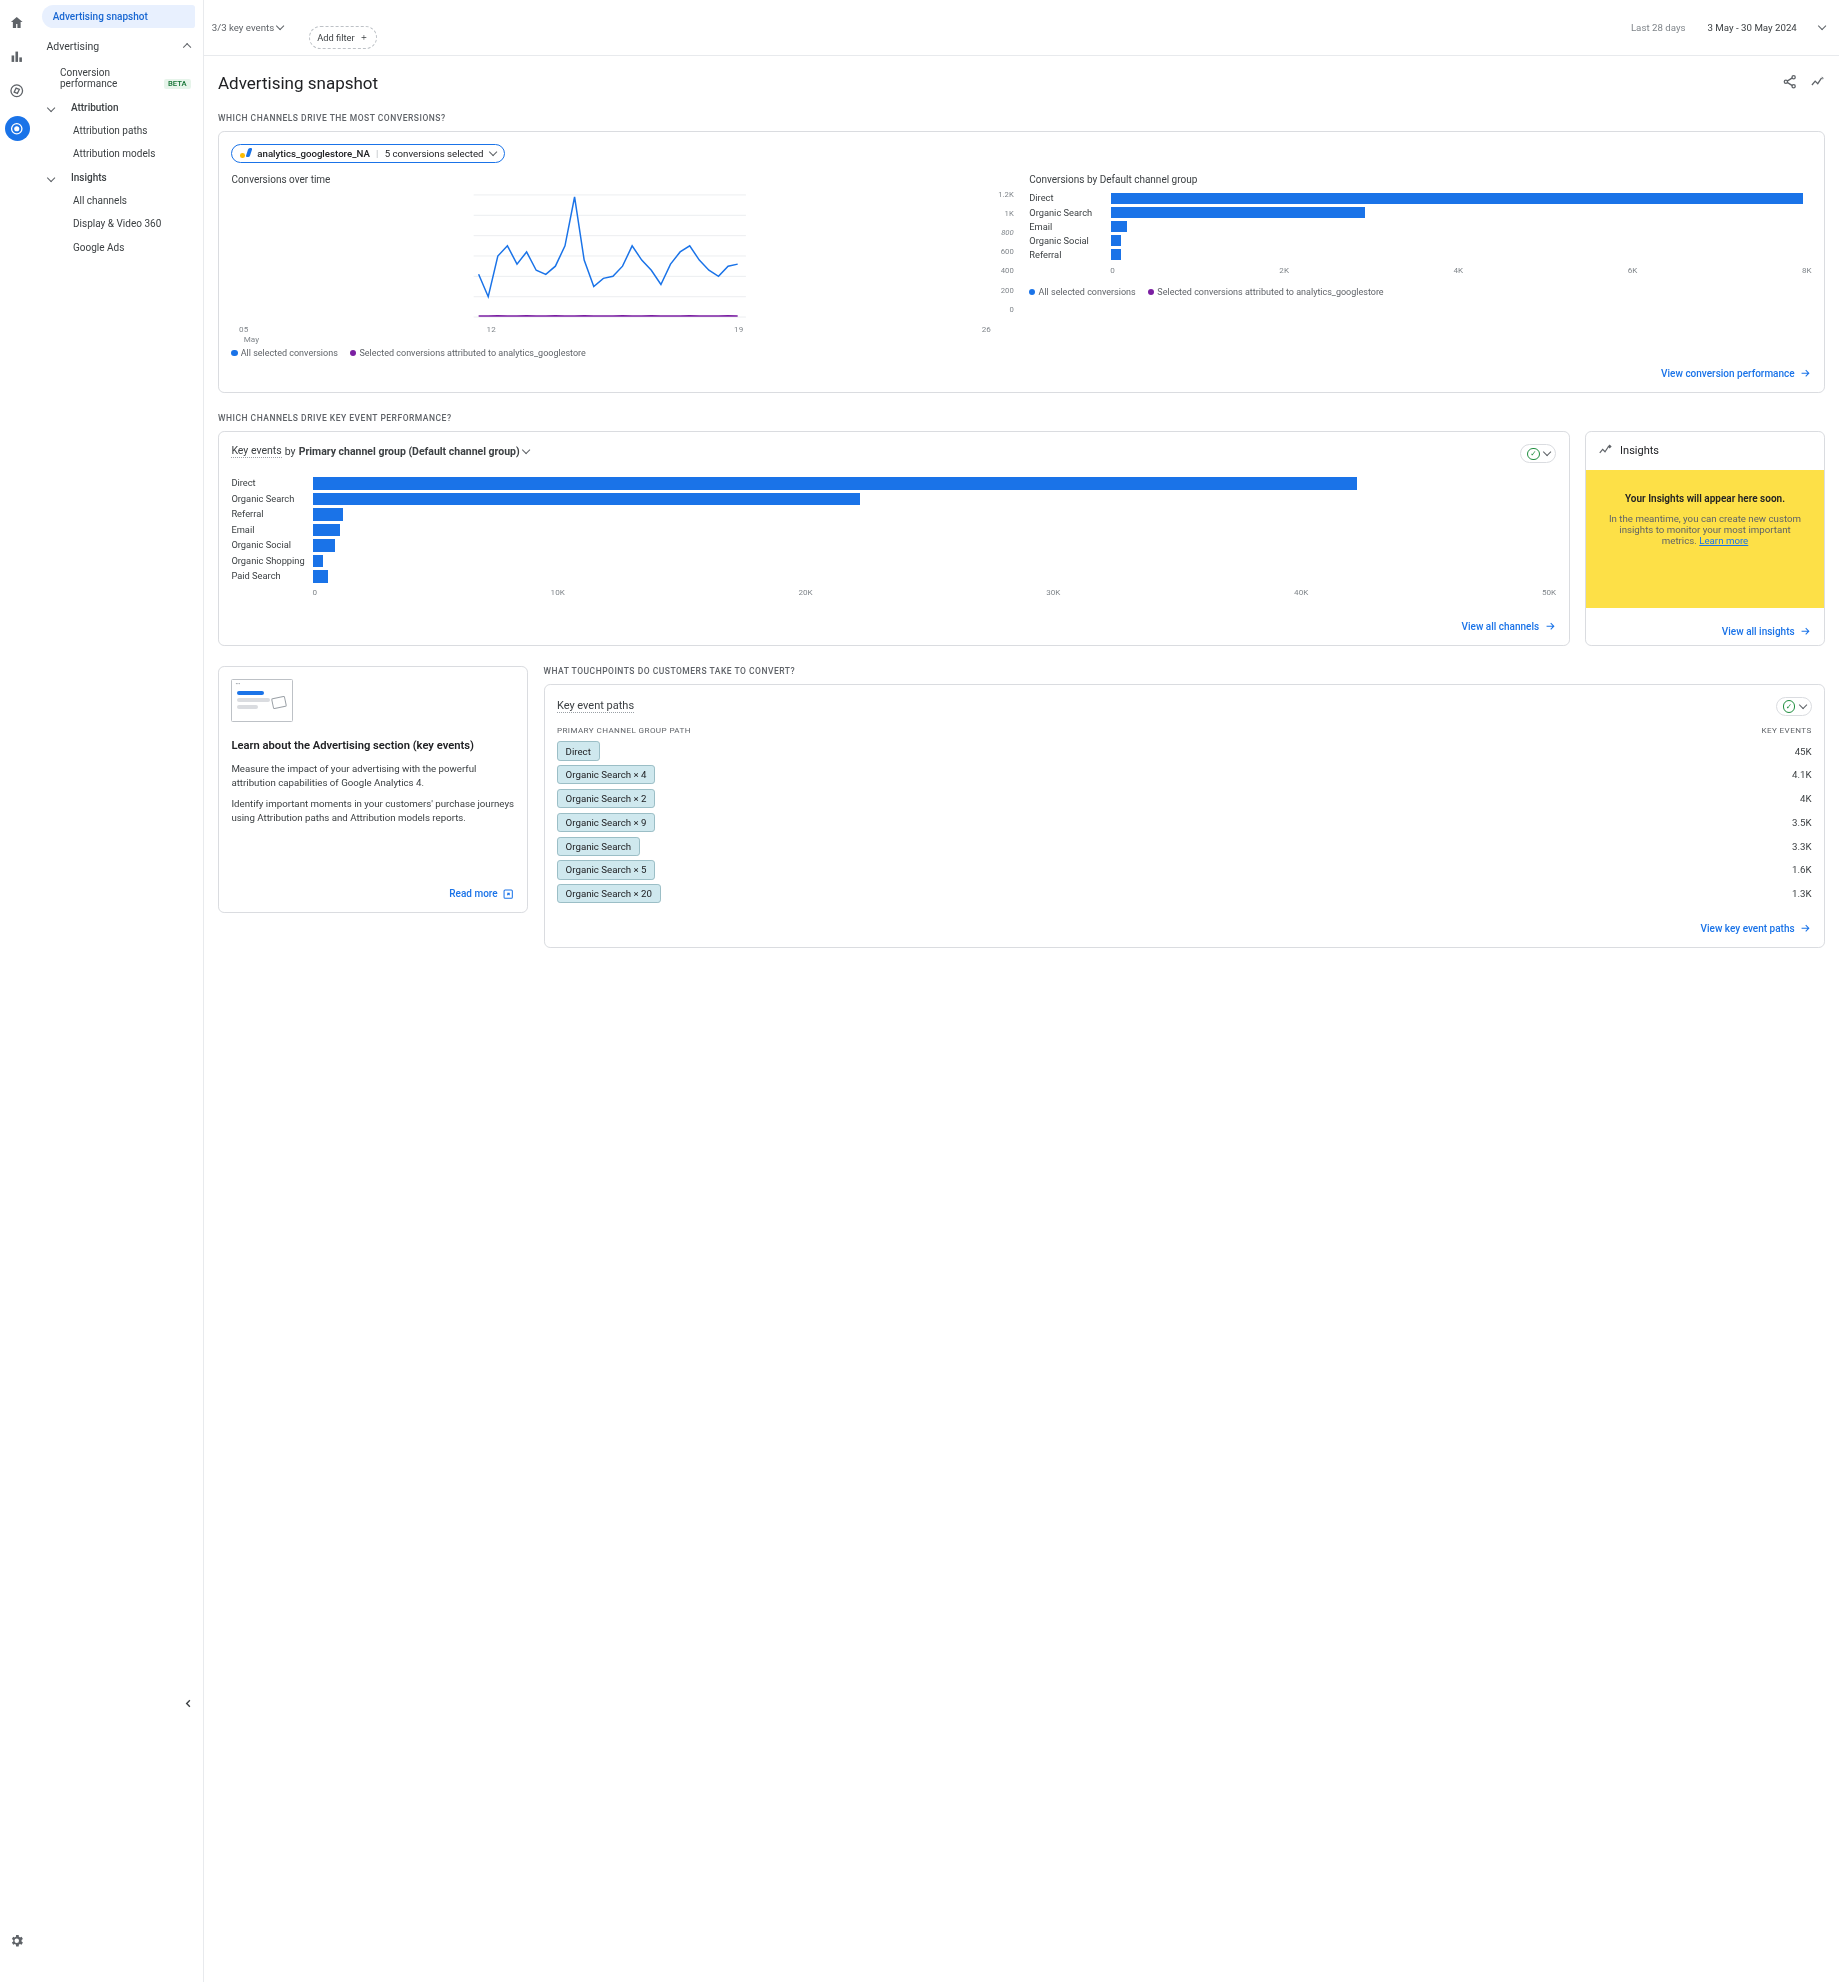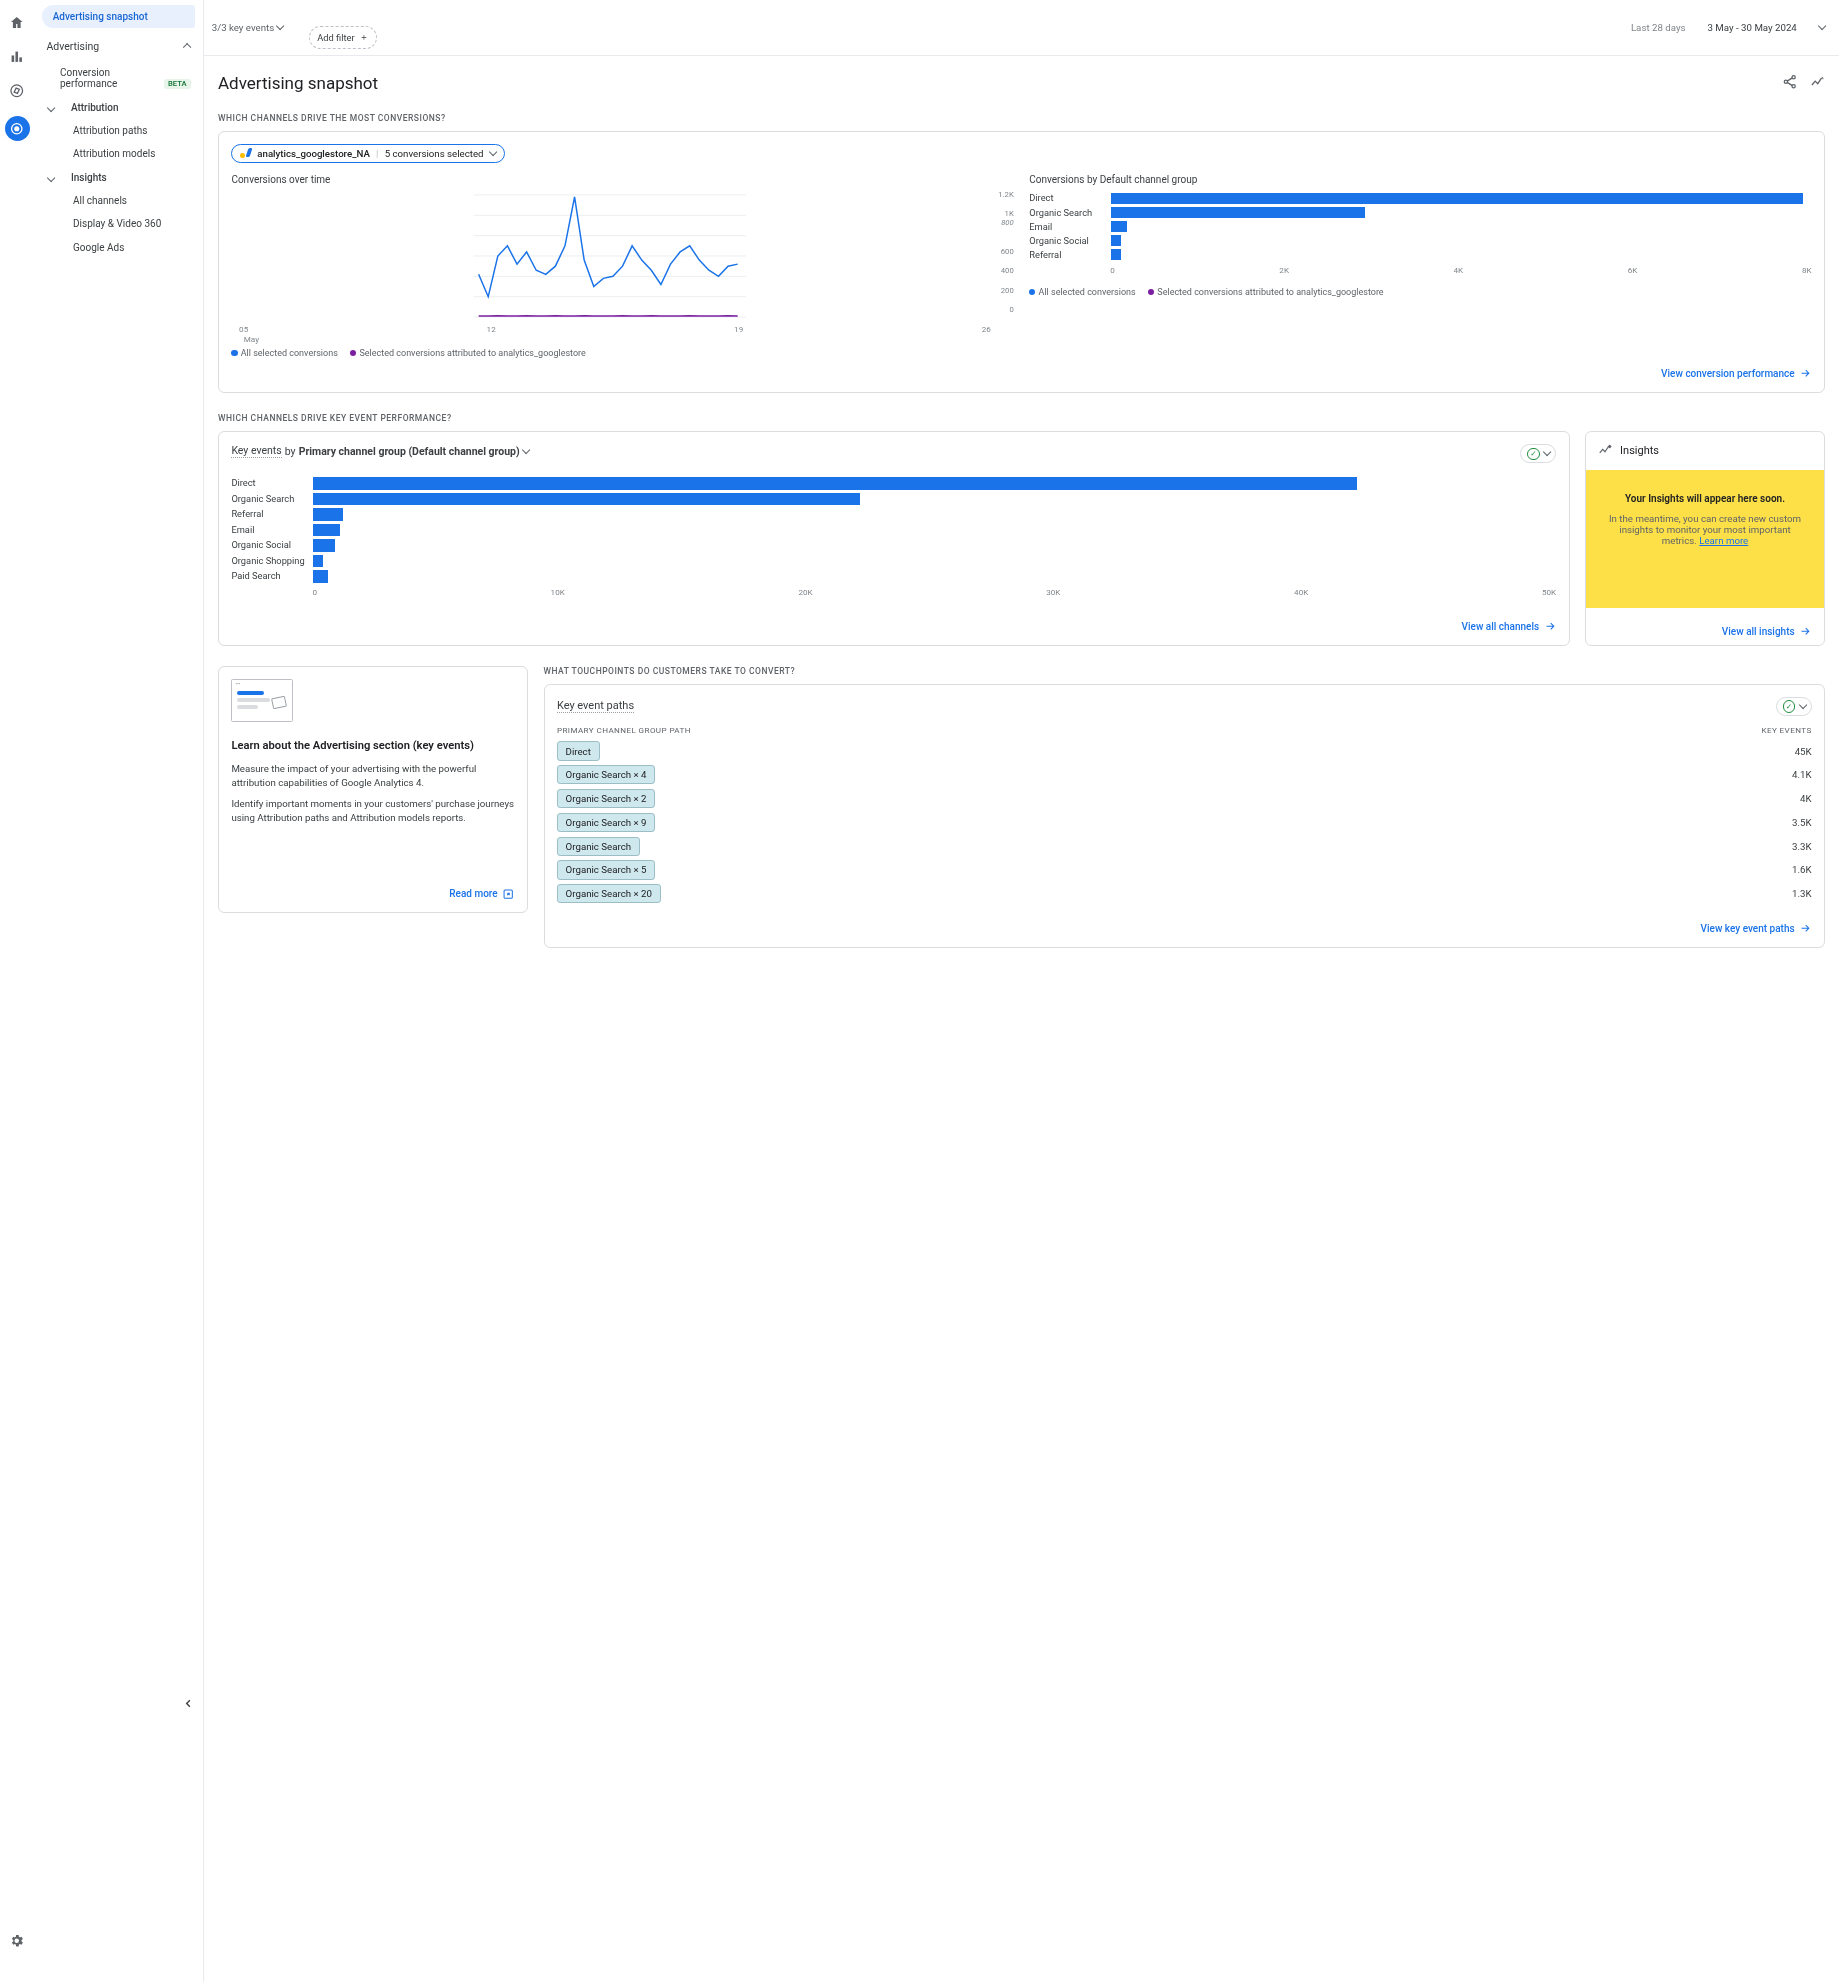--- a/index.html
+++ b/index.html
@@ -228,21 +228,21 @@
                   <line x1="0" y1="30.666666666666657" x2="330" y2="30.666666666666657" stroke="#e8eaed"></line>
                   <line x1="0" y1="6" x2="330" y2="6" stroke="#e8eaed"></line>
                   <polyline points="6,102.2 17.62962962962963,129.33333333333334 29.25925925925926,80 40.888888888888886,67.66666666666666 52.51851851851852,89.86666666666666 64.14814814814815,75.06666666666666 75.77777777777777,97.26666666666667 87.4074074074074,102.2 99.03703703703704,92.33333333333333 110.66666666666666,67.66666666666666 122.29629629629629,8.466666666666669 133.92592592592592,84.93333333333334 145.55555555555554,117 157.1851851851852,107.13333333333333 168.8148148148148,104.66666666666667 180.44444444444446,92.33333333333333 192.07407407407408,67.66666666666666 203.70370370370372,84.93333333333334 215.33333333333331,97.26666666666667 226.96296296296296,114.53333333333333 238.59259259259258,89.86666666666666 250.22222222222223,75.06666666666666 261.85185185185185,67.66666666666666 273.48148148148147,84.93333333333334 285.1111111111111,97.26666666666667 296.74074074074076,104.66666666666667 308.3703703703704,92.33333333333333 320,89.86666666666666" fill="none" stroke="#1a73e8" stroke-width="1.8"></polyline>
                   <polyline points="6,152.76666666666668 17.62962962962963,152.76666666666668 29.25925925925926,152.52 40.888888888888886,152.76666666666668 52.51851851851852,152.76666666666668 64.14814814814815,152.52 75.77777777777777,152.76666666666668 87.4074074074074,152.76666666666668 99.03703703703704,152.52 110.66666666666666,152.76666666666668 122.29629629629629,152.76666666666668 133.92592592592592,152.52 145.55555555555554,152.76666666666668 157.1851851851852,152.76666666666668 168.8148148148148,152.76666666666668 180.44444444444446,152.52 192.07407407407408,152.76666666666668 203.70370370370372,152.76666666666668 215.33333333333331,152.52 226.96296296296296,152.76666666666668 238.59259259259258,152.76666666666668 250.22222222222223,152.76666666666668 261.85185185185185,152.52 273.48148148148147,152.76666666666668 285.1111111111111,152.76666666666668 296.74074074074076,152.76666666666668 308.3703703703704,152.52 320,152.76666666666668" fill="none" stroke="#7b1fa2" stroke-width="1.8"></polyline>
                 </svg>
               <div id="ylabs">
                   <div class="ylab" style="top: 115px;">0</div>
                   <div class="ylab" style="top: 96px;">200</div>
                   <div class="ylab" style="top: 76px;">400</div>
                   <div class="ylab" style="top: 57px;">600</div>
-                  <div class="ylab" style="top: 28px; font-style: italic;">800</div>
+                  <div class="ylab" style="top: 38px; font-style: italic;">800</div>
                   <div class="ylab" style="top: 19px;">1K</div>
                   <div class="ylab" style="top: 0px;">1.2K</div>
                 </div>
             </div>
             <div class="xlab" id="xlabs">
                 <span>05</span>
                 <span>12</span>
                 <span>19</span>
                 <span>26</span>
               </div>

